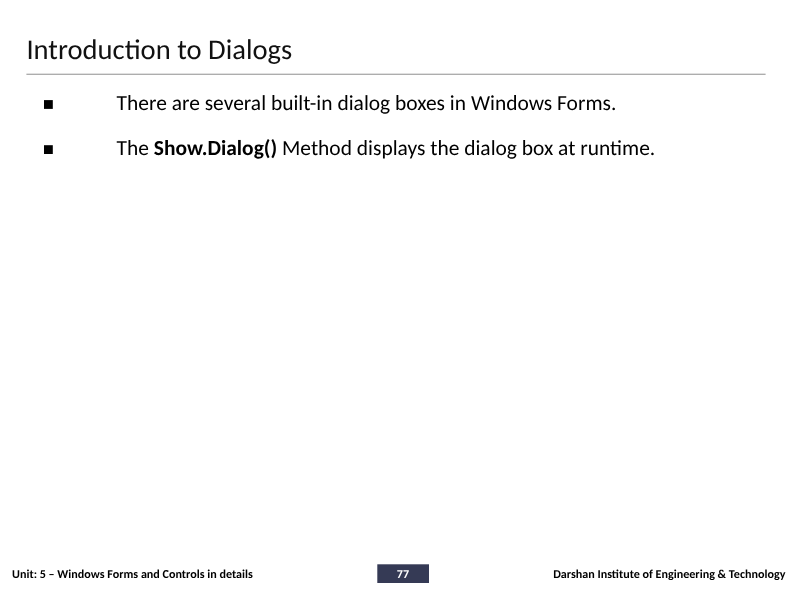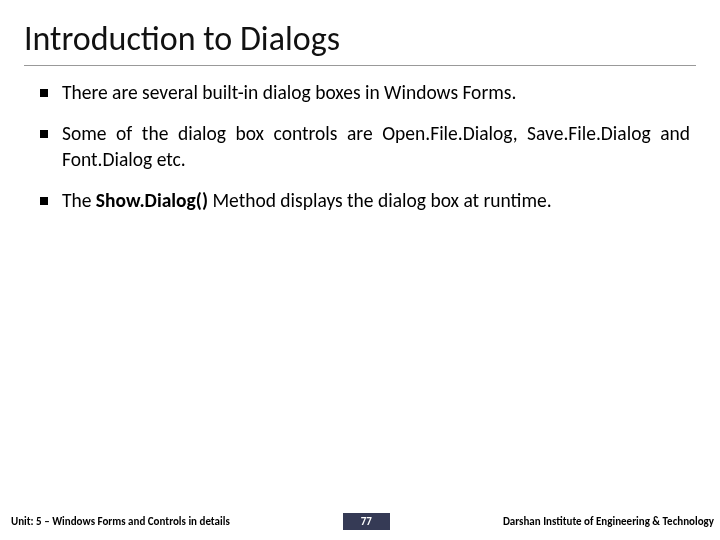--- a/index.html
+++ b/index.html
@@ -13,38 +13,40 @@
     overflow: hidden;
   }
   .slide {
     width: 100%;
     height: 100%;
     padding: 18px 24px 0 24px;
     display: flex;
     flex-direction: column;
   }
   .title {
-    font-size: 34px;
+    font-size: 26px;
     font-weight: 400;
     color: #111;
     padding-bottom: 6px;
     border-bottom: 1px solid #999;
     margin-bottom: 14px;
+    margin-top: 11px;
   }
   .content {
     flex: 1;
     padding: 0 6px 0 16px;
   }
   .bullet {
     display: flex;
     align-items: flex-start;
     margin-bottom: 16px;
     font-size: 19.5px;
     line-height: 1.3;
     color: #000;
+    gap: 44px;
   }
   .bullet .marker {
     flex: 0 0 auto;
     width: 8px;
     height: 8px;
     background: #000;
     margin-top: 9px;
     margin-right: 14px;
   }
   .bullet .text { flex: 1; }
@@ -77,24 +79,20 @@
   <div class="title">Introduction to Dialogs</div>
 
   <div class="content">
 
     <div class="bullet">
       <div class="marker"></div>
       <div class="text">There are several built-in dialog boxes in Windows Forms.</div>
     </div>
 
 
-    <div class="bullet justify">
-      <div class="marker"></div>
-      <div class="text">Some of the dialog box controls are Open.File.Dialog, Save.File.Dialog and Font.Dialog etc.</div>
-    </div>
 
     <div class="bullet">
       <div class="marker"></div>
       <div class="text">
         <span>The </span><span class="bold">Show.Dialog()</span><span> Method displays the dialog box at runtime.</span>
       </div>
     </div>
 
   </div>
 </div>

